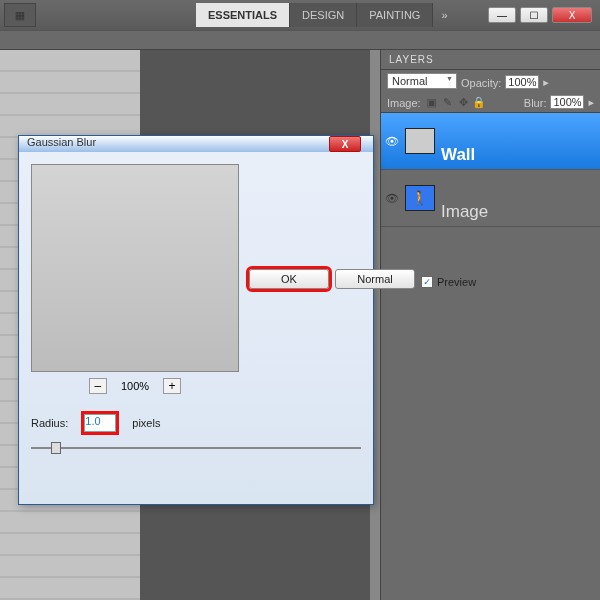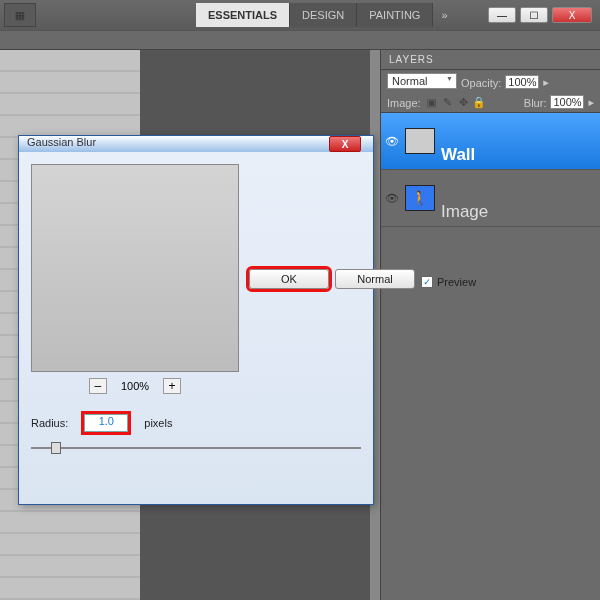--- a/index.html
+++ b/index.html
@@ -49,21 +49,21 @@
 .preview-box { width:208px; height:208px; background:#c7c7c7; border:1px solid #888; position:relative; overflow:hidden; }
 .preview-box::after { content:''; position:absolute; inset:0; background: linear-gradient(180deg,#d4d4d4,#bcbcbc); }
 .zoom-row { display:flex; justify-content:center; align-items:center; gap:14px; margin-top:6px; }
 .zbtn { width:18px; height:16px; border:1px solid #999; background:#f2f2f2; display:flex;align-items:center;justify-content:center; font-size:12px;}
 .rbtns { display:flex; flex-direction:row; gap:6px; align-items:center; }
 .dbtn { width:80px; height:20px; background: linear-gradient(#fff,#e3e3e3); border:1px solid #888; border-radius:3px; display:flex;align-items:center;justify-content:center; color:#222; }
 .hl-red { outline: 3px solid #e11; outline-offset: 0; }
 .chk { display:flex; align-items:center; gap:4px; margin-top:6px; color:#222; }
 .chk .box { width:12px; height:12px; border:1px solid #666; background:#fff; display:flex;align-items:center;justify-content:center; font-size:9px; color:#06c; }
 .radius-row { display:flex; align-items:center; gap:16px; margin: 8px 12px; color:#222; }
-.rinput { width:44px; height:18px; background:#fff; border:1px solid #7aa; text-align:center; color:#1a7ae0; }
+.rinput { width:32px; height:18px; background:#fff; border:1px solid #7aa; text-align:left; color:#1a7ae0; }
 .slider { margin: 4px 12px 12px; height: 16px; position:relative; }
 .slider .track { position:absolute; left:0; right:0; top:7px; height:2px; background:#888; }
 .slider .thumb { position:absolute; left:20px; top:2px; width:10px; height:12px; background:#ddd; border:1px solid #666; }
 </style>
 </head>
 <body>
 
 <div class="topbar">
   <div class="tool-slot">▦</div>
   <div class="ws-tabs">

